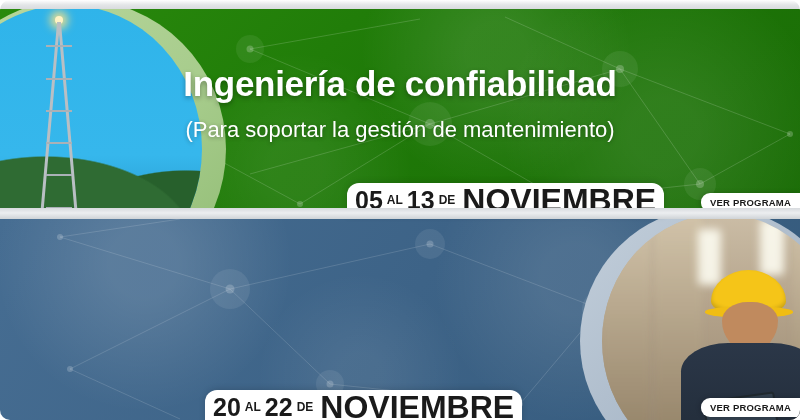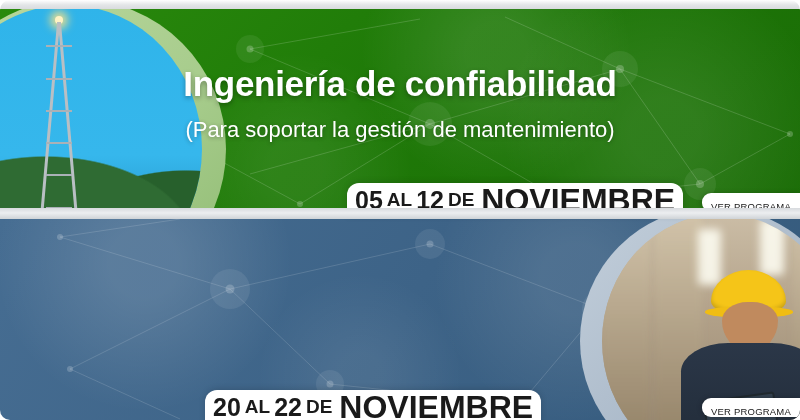--- a/index.html
+++ b/index.html
@@ -145,31 +145,31 @@
 
   
   .date-badge{
     position:absolute; background:#ffffff; border-radius:12px 12px 0 0;
     display:flex; align-items:center; justify-content:center;
     color:#1a1a1a; white-space:nowrap; z-index:20;
     box-shadow:0 -1px 6px rgba(0,0,0,.15);
     padding:0 8px;
   }
   .date-badge .num{ font-size:25px; font-weight:bold; }
-  .date-badge .sm{ font-size:19px; font-weight:bold; padding:0 4px; }
+  .date-badge .sm{ font-size:12px; font-weight:bold; padding:0 4px; }
   .date-badge .mo{ font-size:32px; font-weight:bold; padding-left:3px; }
   .badge1{ left:347px; top:183px; height:34px; }
   .badge2{ left:205px; top:390px; height:34px; }
 
   
   .ver-tab{
     position:absolute; right:0; background:#ffffff;
     border-radius:9px 0 0 9px;
-    display:flex; align-items:flex-end; justify-content:center;
-    font-size:9.5px; font-weight:normal; letter-spacing:.2px;
+    display:flex; align-items:center; justify-content:center;
+    font-size:9.5px; font-weight:bold; letter-spacing:.2px;
     color:#1a1a1a; white-space:nowrap; z-index:22;
     padding:0 9px; height:19px;
     box-shadow:-1px 0 5px rgba(0,0,0,.2);
   }
   .ver1{ top:193px; }
   .ver2{ top:398px; }
 </style>
 </head>
 <body>
 
@@ -222,21 +222,21 @@
       </div>
     </div>
 
     <div class="title g-title">Ingeniería de confiabilidad</div>
     <div class="subtitle g-sub">(Para soportar la gestión de mantenimiento)</div>
   </div>
 
   <div class="date-badge badge1">
     <span class="num">05</span>
     <span class="sm">AL</span>
-    <span class="num">12</span>
+    <span class="num">13</span>
     <span class="sm">DE</span>
     <span class="mo">NOVIEMBRE</span>
   </div>
 
   <div class="ver-tab ver1">
     <span>VER PROGRAMA</span>
   </div>
 
   <div class="divider"></div>
 

